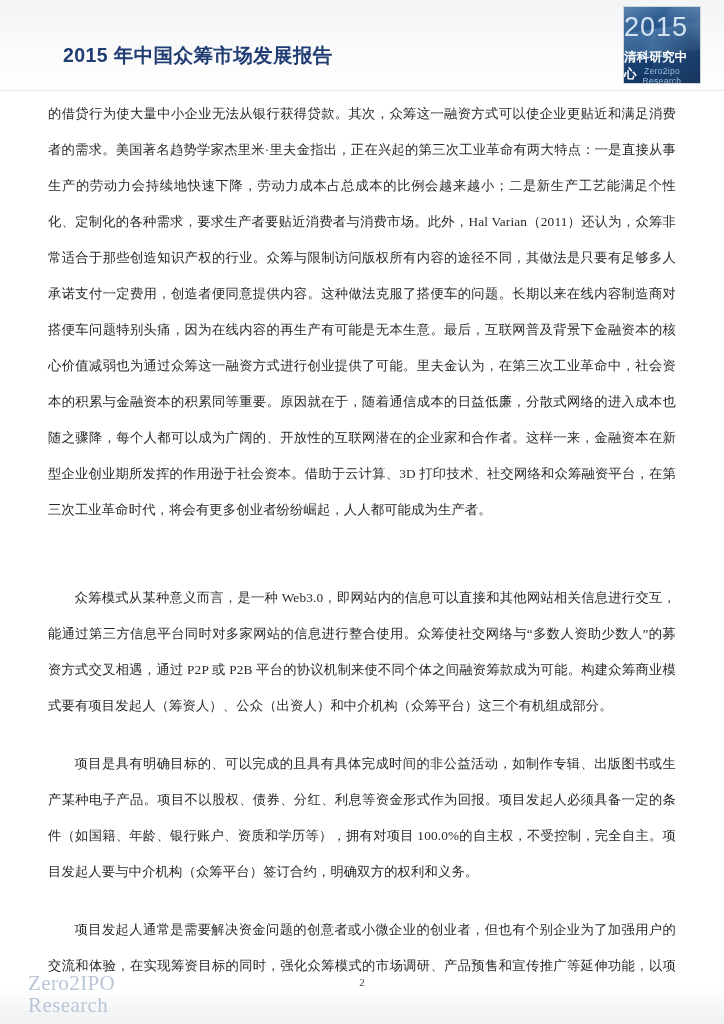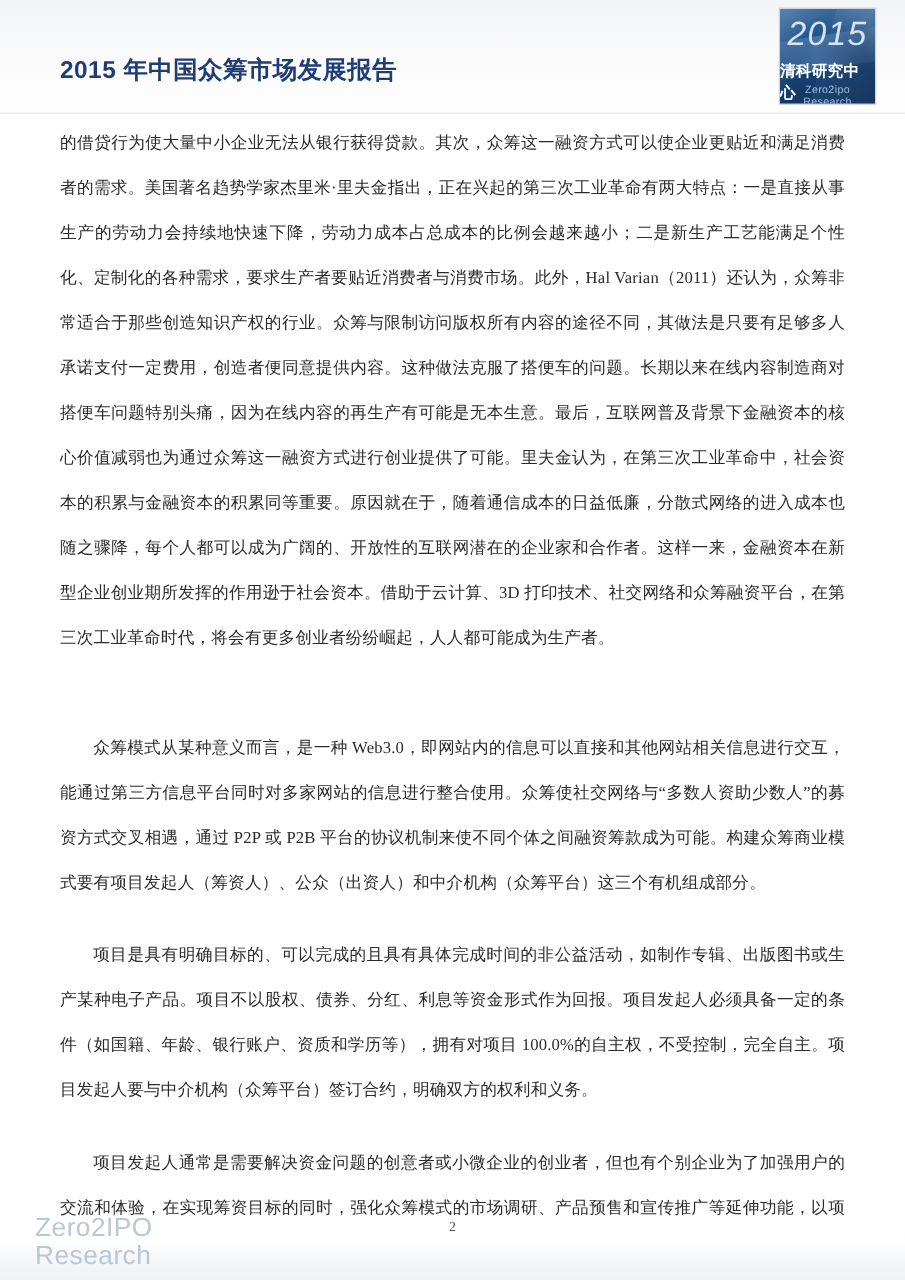--- a/index.html
+++ b/index.html
@@ -37,21 +37,21 @@
   }
 
   
   .header {
     position: absolute;
     left: 0; top: 0;
     width: 724px; height: 96px;
   }
   .doc-title {
     position: absolute;
-    left: 48px;
+    left: 63px;
     top: 42px;
     font-family: "Liberation Sans", sans-serif;
     font-size: 19.5px;
     font-weight: bold;
     color: #1f3c73;
     letter-spacing: 0.4px;
     white-space: nowrap;
   }
   .header-rule {
     position: absolute;
@@ -90,28 +90,26 @@
     position: absolute;
     right: -30%; top: -14%;
     width: 82%; height: 128%;
     background: linear-gradient(200deg, rgba(190,220,245,0.26) 0%, rgba(255,255,255,0.02) 48%, rgba(60,110,165,0.22) 100%);
     transform: rotate(16deg);
   }
   .logo-year {
     position: absolute;
     left: 0; right: 0;
     top: 5px;
-    text-align: center;
     font-family: "Liberation Sans", sans-serif;
     font-size: 27px;
     font-weight: 300;
     letter-spacing: 1px;
     color: rgba(226,238,250,0.92);
     z-index: 2;
-    font-style: italic;
   }
   .logo-cn {
     position: absolute;
     left: 0; right: 0;
     top: 42px;
     text-align: left;
     font-family: "Liberation Sans", sans-serif;
     font-size: 12.5px;
     font-weight: bold;
     letter-spacing: 0.2px;
@@ -167,21 +165,21 @@
     color: #1f1f1f;
     text-indent: 2em;
     letter-spacing: 0.2px;
   }
 
   
   .watermark {
     position: absolute;
     left: 28px;
     bottom: 8px;
-    font-family: Liberation Sans, sans-serif;
+    font-family: Liberation Serif, serif;
     font-size: 21px;
     line-height: 22px;
     font-weight: 300;
     color: #b9c6d8;
     letter-spacing: 0.4px;
     white-space: pre-line;
   }
   .page-number {
     position: absolute;
     left: 0;

